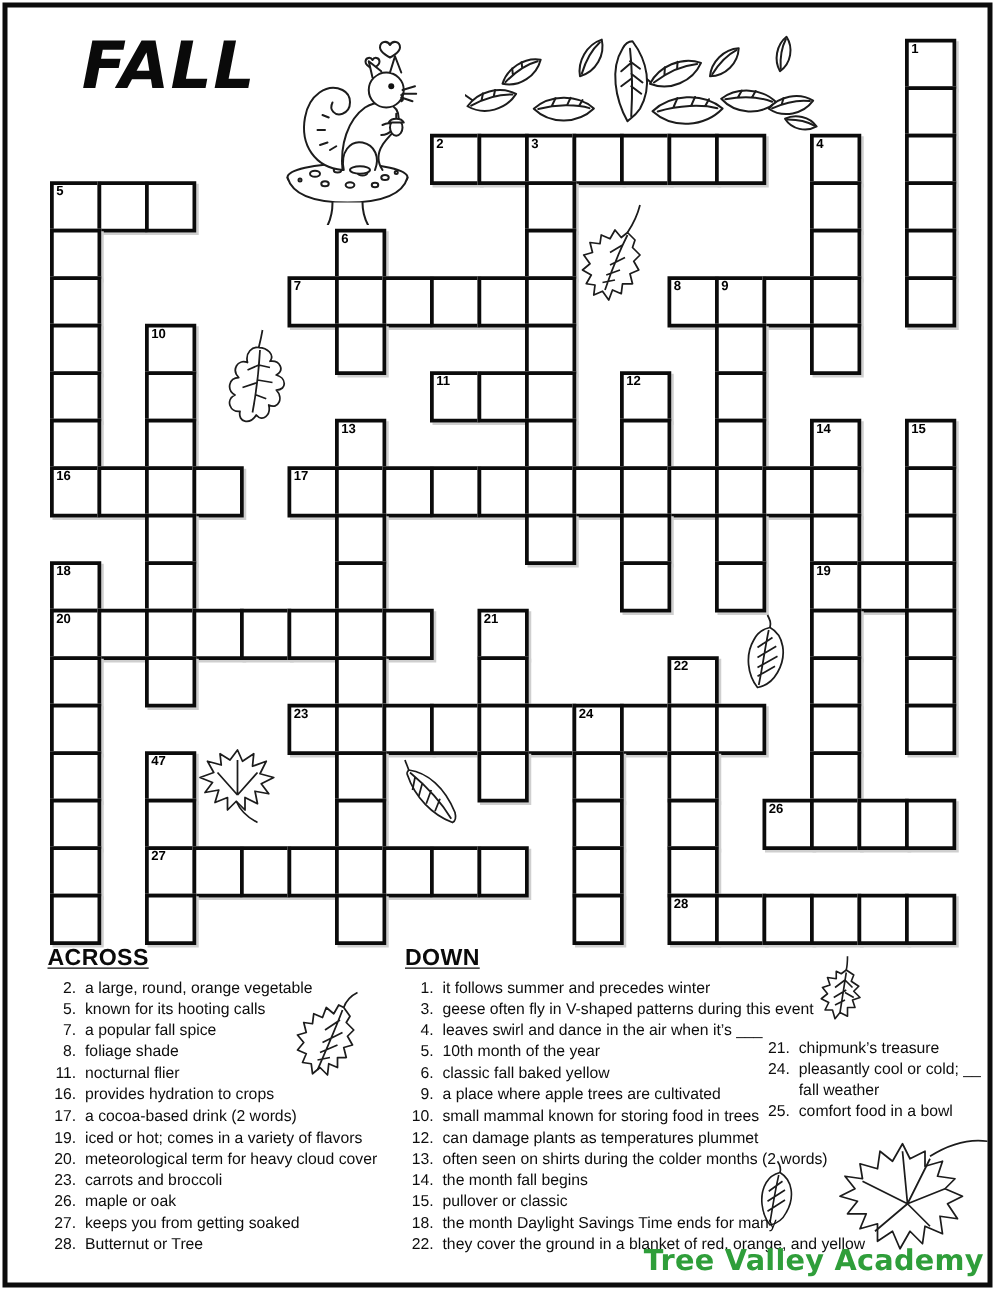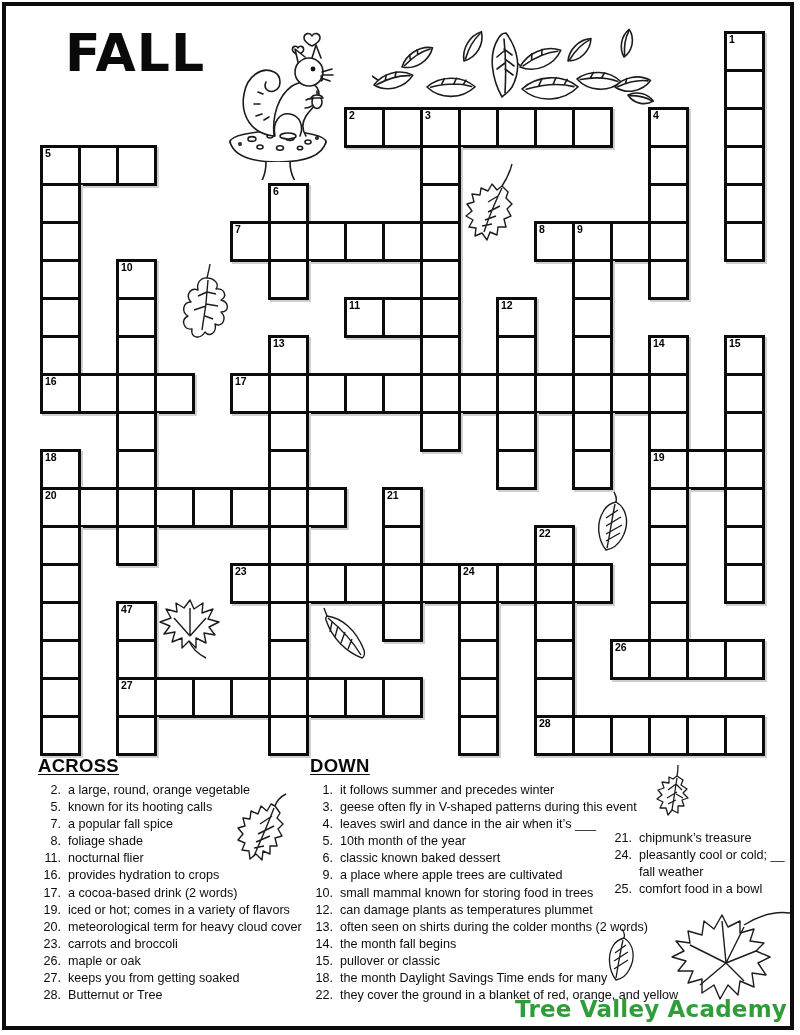--- a/index.html
+++ b/index.html
@@ -1,36 +1,36 @@
 <!DOCTYPE html>
 <html><head>
 <meta charset="utf-8">
 <style>
   html,body{margin:0;padding:0;background:#fff;}
   body{width:800px;height:1035px;position:relative;overflow:hidden;
        font-family:"Liberation Sans",sans-serif;color:#0d0d0d;}
   .page{position:absolute;inset:0;background:#fff;}
   .page-border{position:absolute;left:2px;top:2px;width:792px;height:1028px;
        border:4px solid #0c0c0c;box-sizing:border-box;}
-  .header{position:absolute;left:35px;top:26px;width:200px;text-align:center;}
+  .header{position:absolute;left:35px;top:26px;width:200px;text-align:center;font-style:italic;}
   .title{font-family:"DejaVu Sans",sans-serif;font-weight:bold;font-size:52px;
        line-height:1.05;letter-spacing:1px;color:#0a0a0a;}
   .subtitle{font-size:17px;letter-spacing:-0.2px;margin-top:4px;color:#111;white-space:nowrap;}
   .illus{position:absolute;}
   .illus path,.illus ellipse,.illus circle{vector-effect:non-scaling-stroke;}
   
   .cell{position:absolute;width:41px;height:41px;box-sizing:border-box;
         border:3px solid #0b0b0b;background:#fff;box-shadow:2px 2px 0 #cfcfcf;}
   .cellnum{position:absolute;top:0;left:2px;font-size:10.5px;font-weight:bold;
         line-height:11px;color:#000;}
   
   .clues h2{font-size:18.5px;margin:0 0 5px 2px;text-decoration:underline;
         text-underline-offset:2px;letter-spacing:0.3px;color:#0a0a0a;}
   #across-sec{position:absolute;left:36px;top:755px;width:300px;}
-  #down-sec{position:absolute;left:308px;top:755px;width:360px;}
+  #down-sec{position:absolute;left:322px;top:755px;width:360px;}
   .clue{display:flex;align-items:flex-start;line-height:17.1px;font-size:12.6px;}
   .cnum{flex:0 0 25px;width:25px;text-align:right;}
   .ctxt{margin-left:7px;}
   .main-list .ctxt{white-space:nowrap;}
   #down-right-list{position:absolute;left:604px;top:830px;width:192px;}
   #down-right-list .cnum{flex:0 0 28px;width:28px;}
   .credit{position:absolute;right:13px;top:996px;font-family:"DejaVu Sans",sans-serif;
         font-weight:bold;font-size:23px;letter-spacing:0.2px;}
 </style>
 </head>
@@ -466,21 +466,21 @@
         <div class="clue">
           <span class="cnum">4.</span>
           <span class="ctxt">leaves swirl and dance in the air when it’s ___</span>
         </div>
         <div class="clue">
           <span class="cnum">5.</span>
           <span class="ctxt">10th month of the year</span>
         </div>
         <div class="clue">
           <span class="cnum">6.</span>
-          <span class="ctxt">classic known baked dessert</span>
+          <span class="ctxt">classic fall baked yellow</span>
         </div>
         <div class="clue">
           <span class="cnum">9.</span>
           <span class="ctxt">a place where apple trees are cultivated</span>
         </div>
         <div class="clue">
           <span class="cnum">10.</span>
           <span class="ctxt">small mammal known for storing food in trees</span>
         </div>
         <div class="clue">

